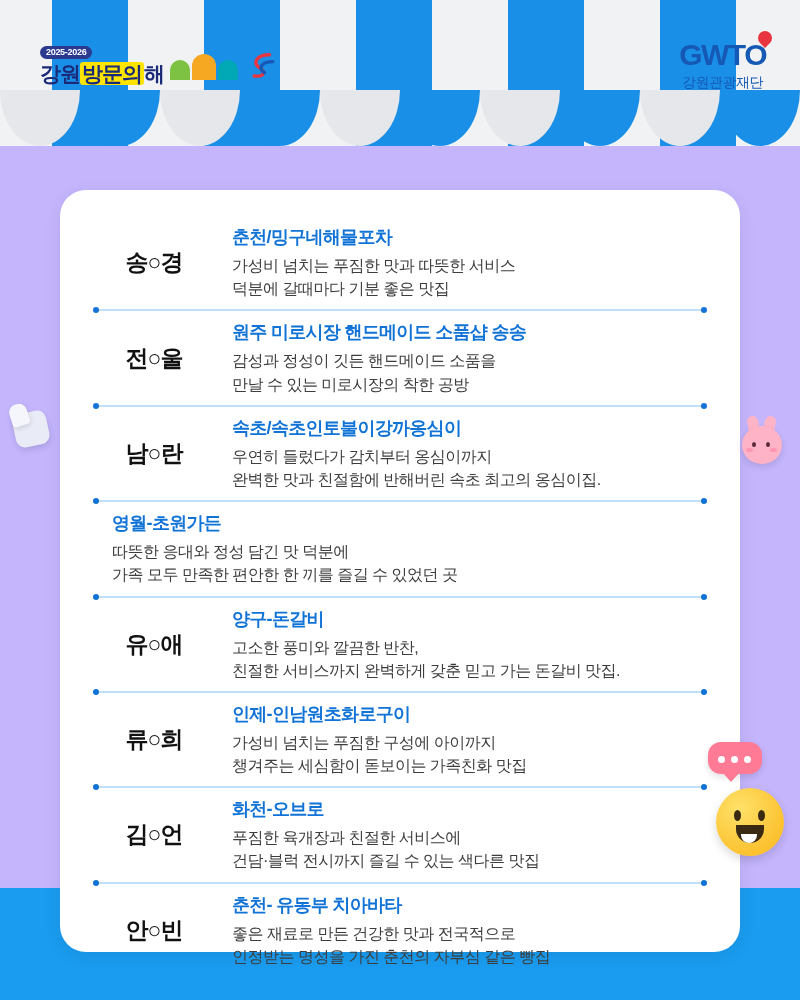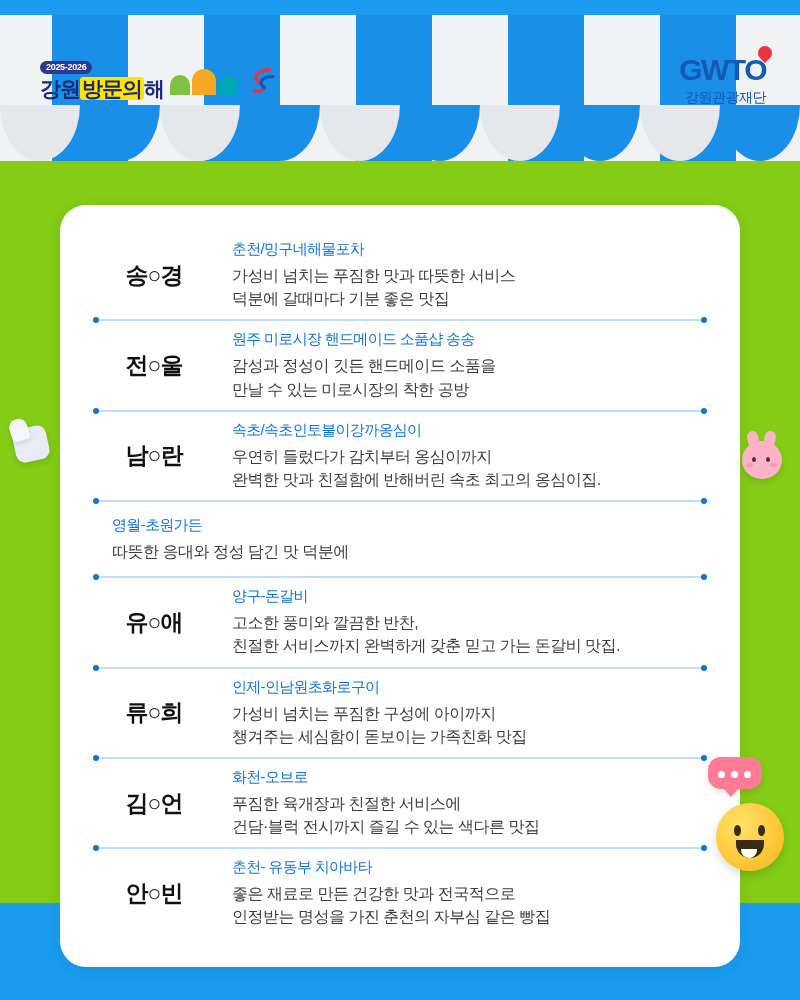--- a/index.html
+++ b/index.html
@@ -5,22 +5,21 @@
   * { box-sizing: border-box; margin: 0; padding: 0; }
   html, body {
     width: 800px; height: 1000px;
     font-family: "Liberation Sans", sans-serif;
     background: #1a9cf0;
     overflow: hidden;
   }
   .page {
     position: relative;
     width: 800px; height: 888px;
-    background: #84cc16;
-    margin-top: 15px;
+    background: #c4b5fd;
   }
 
   
   .awning {
     position: absolute; top: 0; left: 0;
     width: 800px; height: 146px;
     background: #ffffff;
     overflow: hidden;
   }
   .awning .stripes {
@@ -82,21 +81,21 @@
     border-top-left-radius: 20px;
     border-top-right-radius: 20px;
   }
   .a1 { background: #7dc242; }
   .a2 { background: #f7a823; height: 26px; width: 24px; }
   .a3 { background: #00a9b5; }
   .swirl { width: 34px; height: 34px; margin-bottom: 2px; }
 
   .logo-right {
     position: absolute; right: 34px; top: 40px;
-    text-align: right; z-index: 6;
+    text-align: center; z-index: 6;
   }
   .logo-right .gw {
     font-size: 30px; font-weight: bold; color: #1559b5;
     letter-spacing: -1.5px; line-height: 1;
     position: relative; display: inline-block;
   }
   .logo-right .pin {
     position: absolute; right: -6px; top: -9px;
     width: 14px; height: 14px; border-radius: 50% 50% 50% 0;
     background: #e8353f; transform: rotate(-45deg);
@@ -129,21 +128,21 @@
     width: 120px;
     flex: none;
     text-align: center;
     font-size: 23px;
     font-weight: bold;
     color: #111;
     letter-spacing: -1px;
   }
   .row .content { flex: 1; padding-left: 18px; }
   .row .title {
-    font-size: 15px; font-weight: normal; color: #1173d6;
+    font-size: 18px; font-weight: bold; color: #1173d6;
     letter-spacing: -0.7px; margin-bottom: 5px;
   }
   .row .desc {
     font-size: 16px; color: #3d3d3d; line-height: 1.45;
     letter-spacing: -0.5px;
   }
 
   .divider {
     position: relative;
     height: 2px;
@@ -373,20 +372,21 @@
         <div class="desc">우연히 들렀다가 감치부터 옹심이까지</div>
         <div class="desc">완벽한 맛과 친절함에 반해버린 속초 최고의 옹심이집.</div>
       </div>
     </div>
     <div class="divider"></div>
 
     <div class="row">
       <div class="content">
         <div class="title">영월-초원가든</div>
         <div class="desc">따뜻한 응대와 정성 담긴 맛 덕분에</div>
+        <div class="desc">가족 모두 만족한 편안한 한 끼를 즐길 수 있었던 곳</div>
       </div>
     </div>
     <div class="divider"></div>
 
     <div class="row">
       <div class="name">유○애</div>
       <div class="content">
         <div class="title">양구-돈갈비</div>
         <div class="desc">고소한 풍미와 깔끔한 반찬,</div>
         <div class="desc">친절한 서비스까지 완벽하게 갖춘 믿고 가는 돈갈비 맛집.</div>

